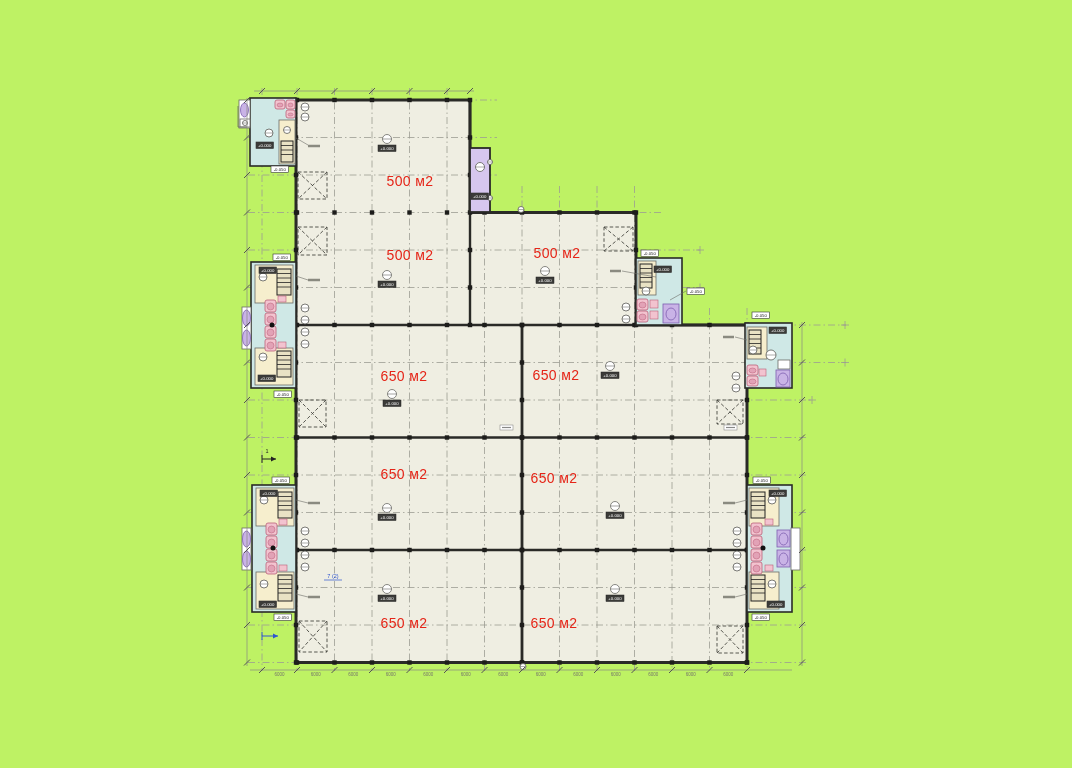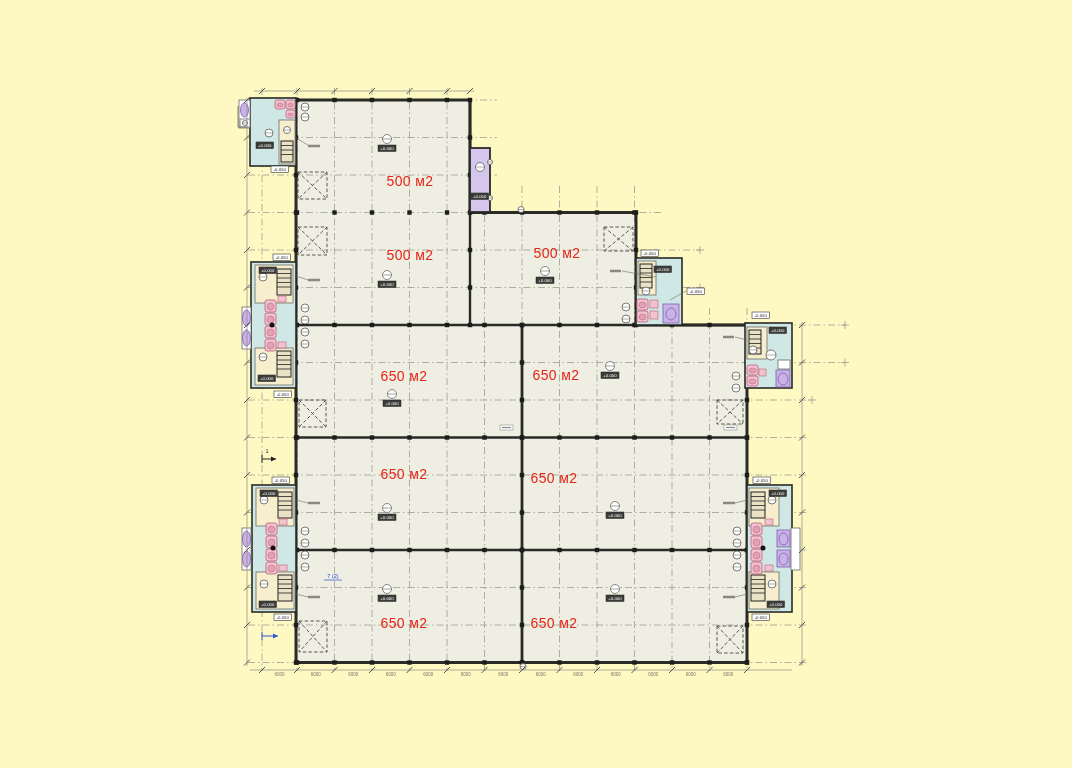--- a/index.html
+++ b/index.html
@@ -1,16 +1,16 @@
 <!DOCTYPE html>
 <html><head>
 <meta charset="utf-8">
 <style>
   html,body{margin:0;padding:0;background:#ffffff;}
-  .canvas{position:relative;width:1072px;height:768px;background:#fef9c3;overflow:hidden;
+  .canvas{position:relative;width:1072px;height:768px;background:#bef264;overflow:hidden;
           font-family:"Liberation Sans",sans-serif;}
   #plan-svg{position:absolute;left:0;top:0;}
   .area-label{position:absolute;font-size:14px;color:#e52518;transform:translate(-50%,-50%);
               white-space:nowrap;letter-spacing:.4px;}
   svg text{font-family:"Liberation Sans",sans-serif;}
 </style>
 </head>
 <body>
 
 <div class="canvas">

